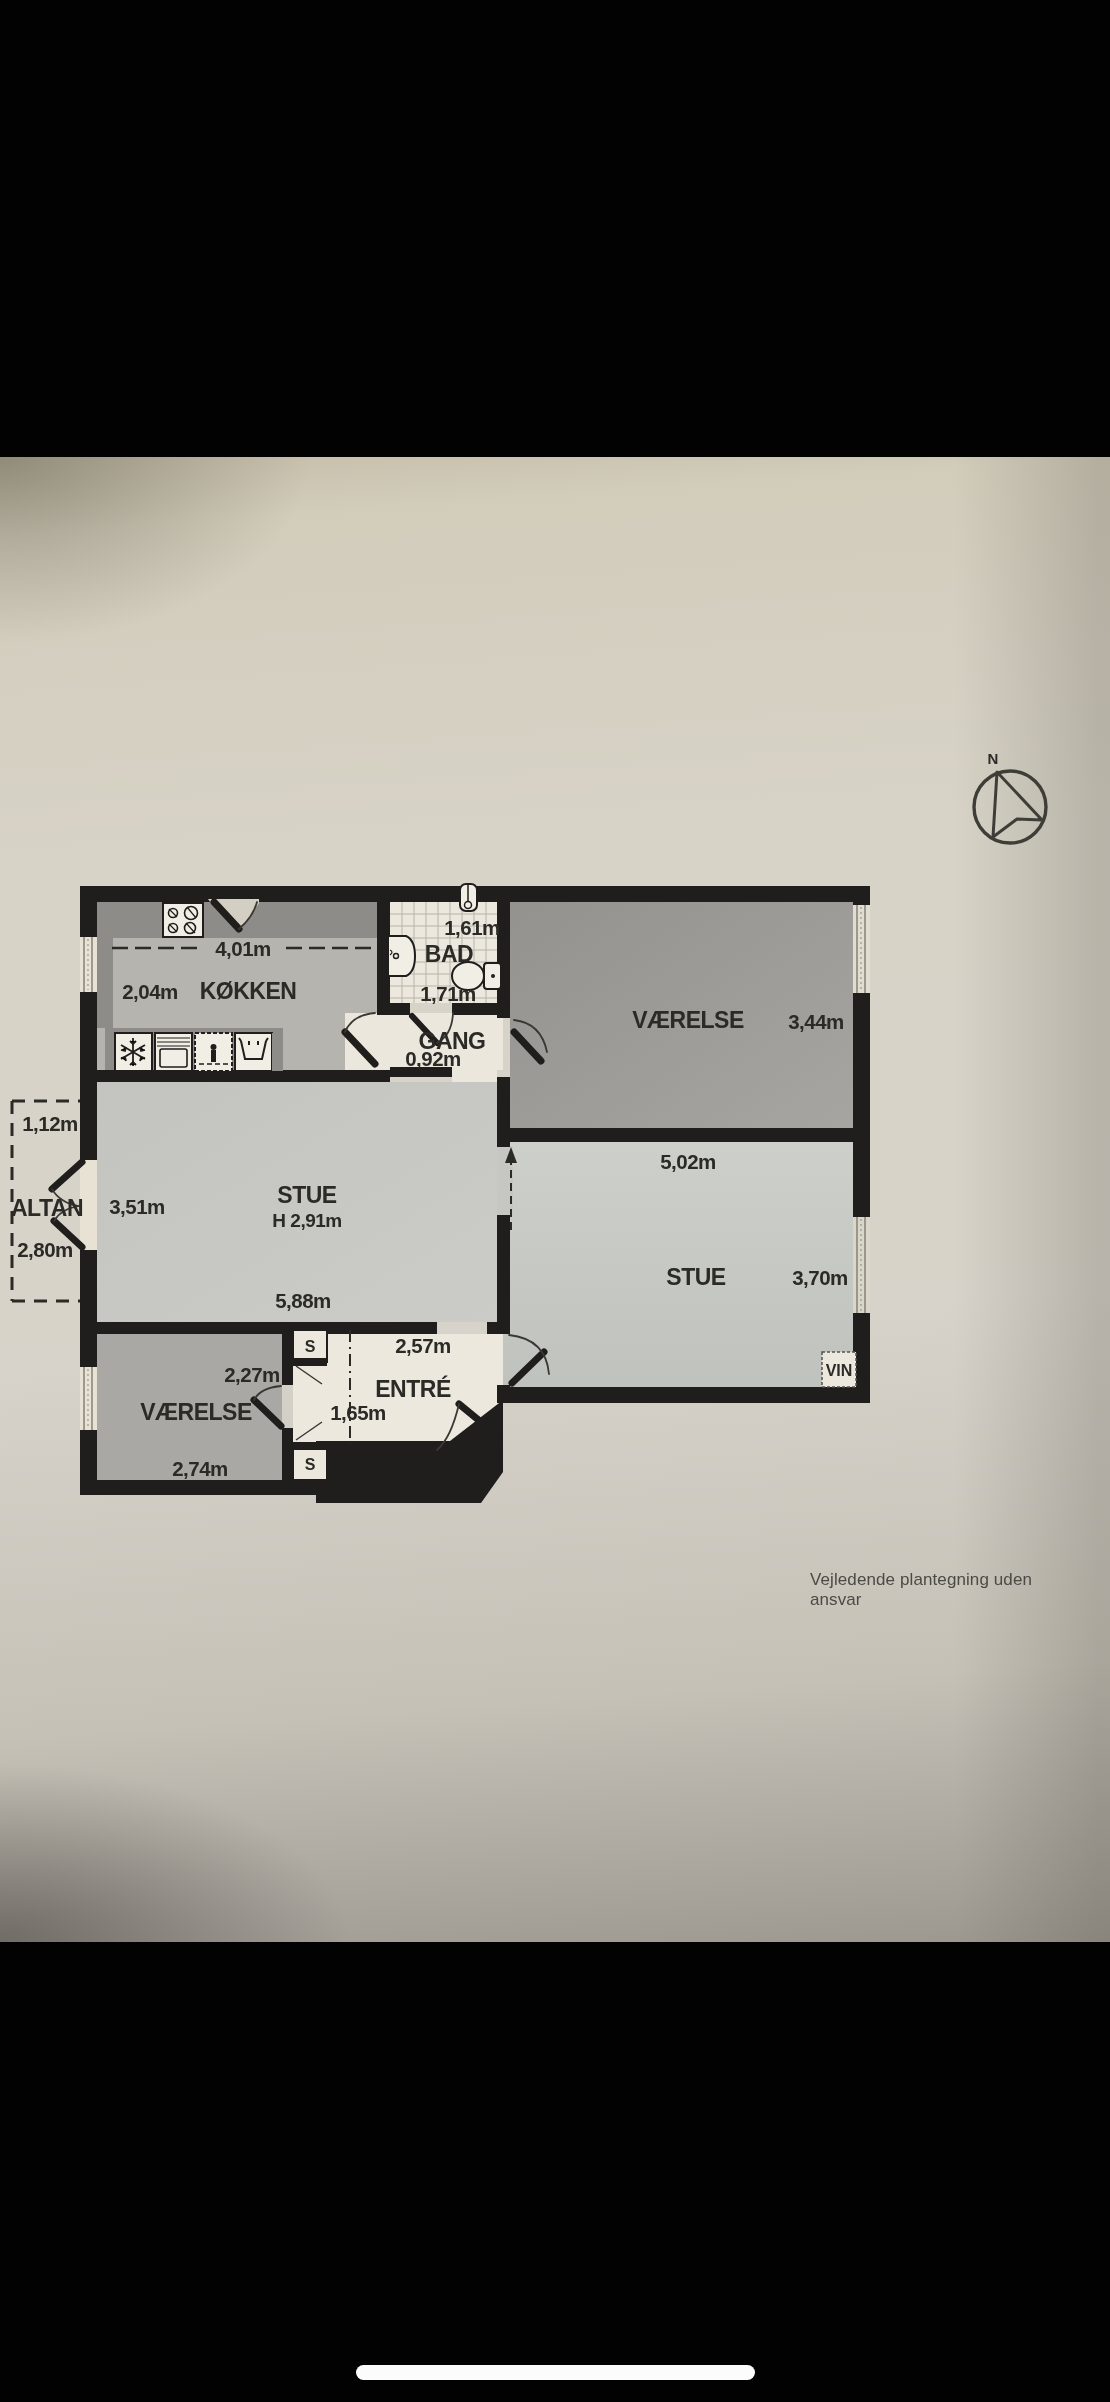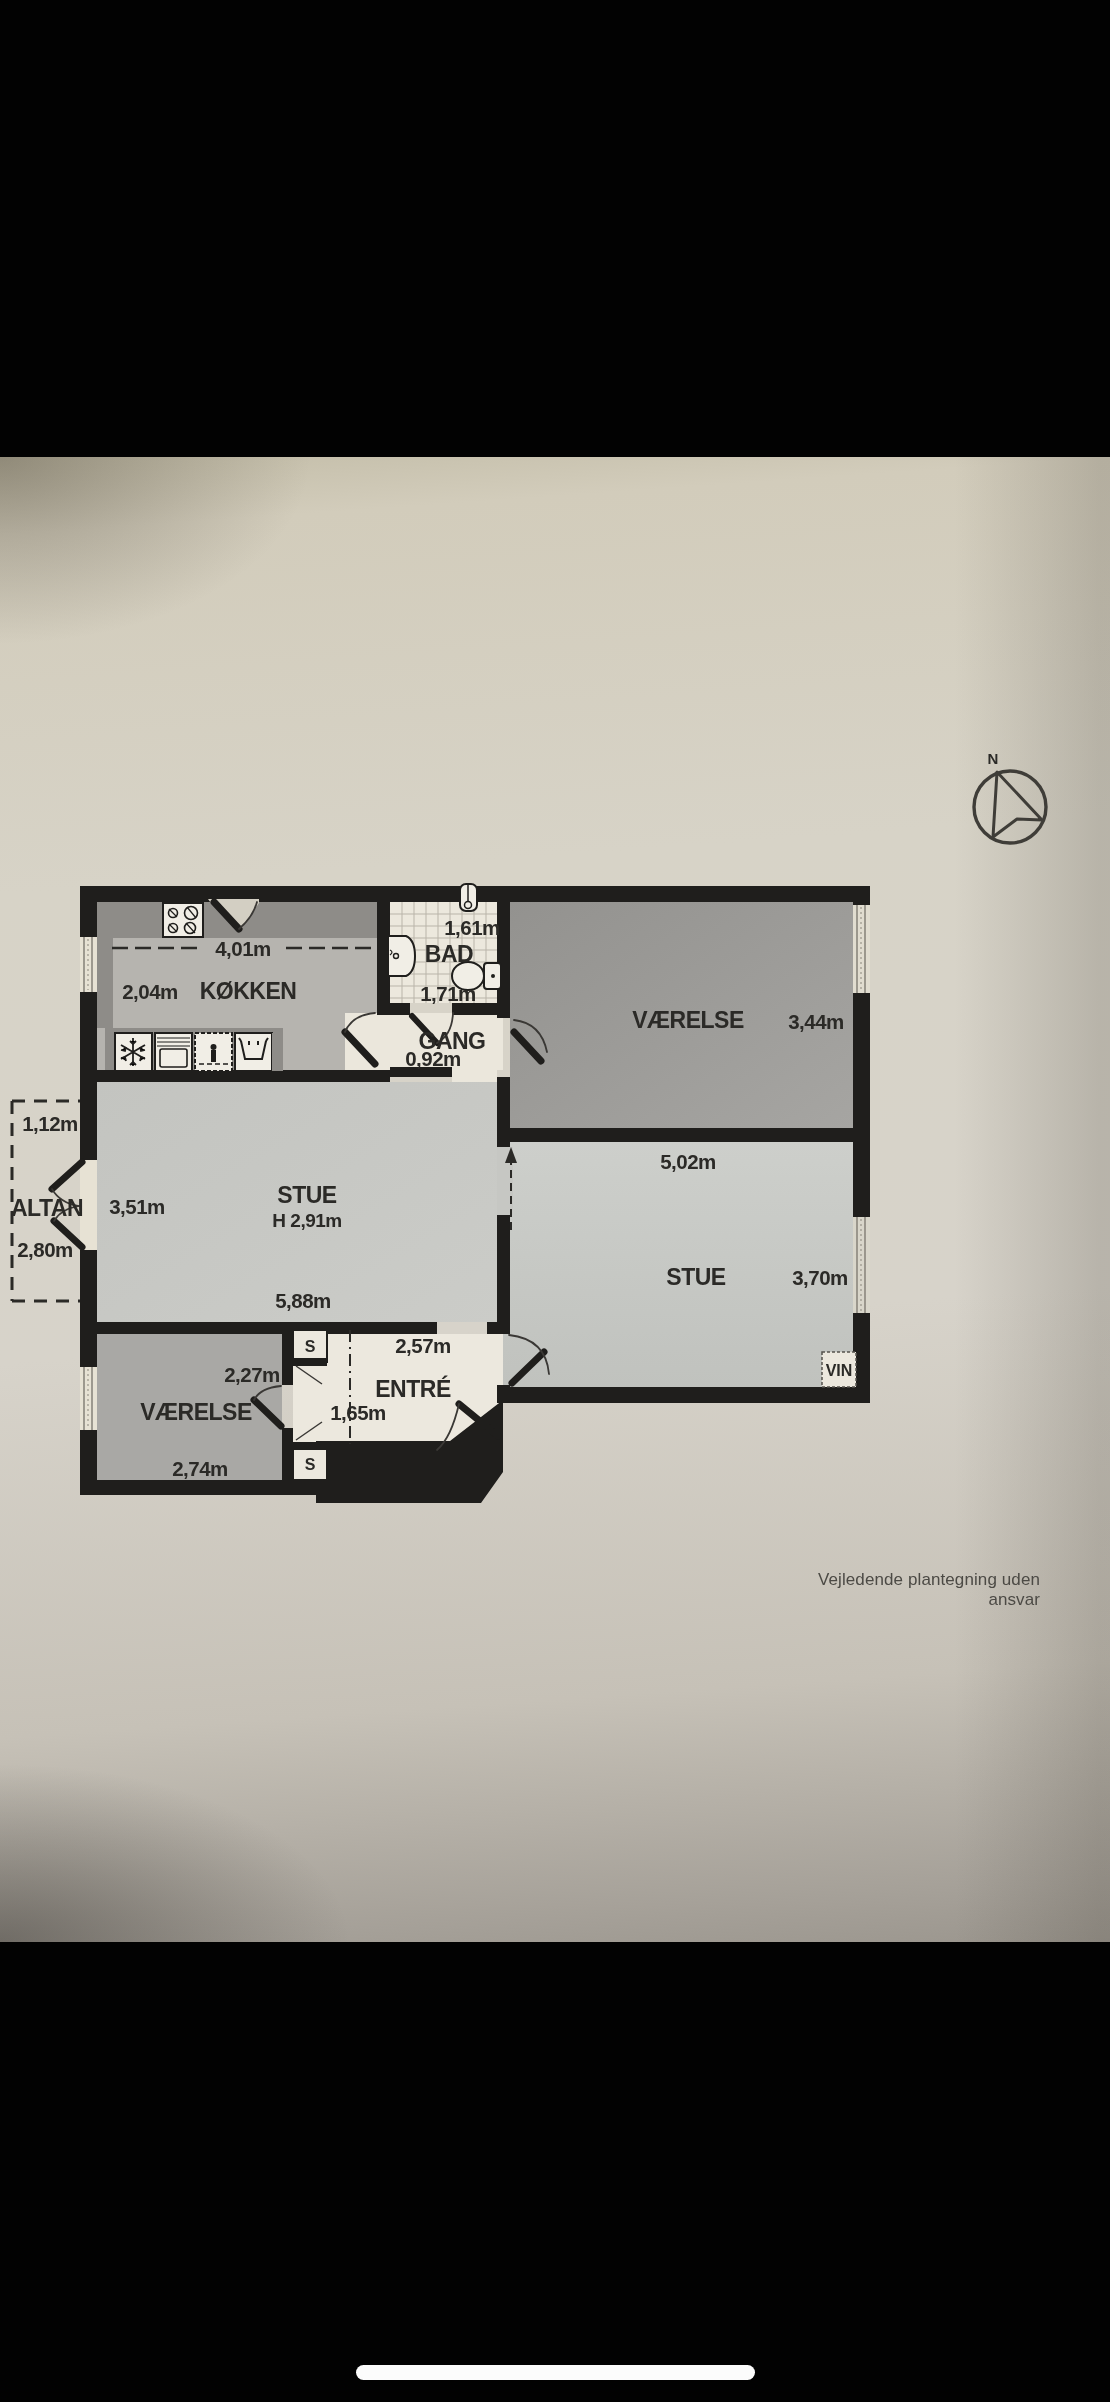--- a/index.html
+++ b/index.html
@@ -4,21 +4,21 @@
 <style>
   html,body{margin:0;padding:0;background:#000;}
   .screen{position:relative;width:1110px;height:2402px;background:#000;overflow:hidden;
           font-family:"Liberation Sans",sans-serif;}
   .photo{position:absolute;left:0;top:457px;width:1110px;height:1485px;
          background:linear-gradient(176deg,#c3bda8 0%,#d2ccbb 5%,#d7d3c7 28%,#d7d3ca 58%,#c6c1b7 82%,#a5a098 96%,#9b968e 100%);}
   .photo .vig-tl{position:absolute;inset:0;background:radial-gradient(ellipse 40% 18% at 0% 0%,rgba(62,56,44,.38),transparent 70%);}
   .photo .vig-r{position:absolute;inset:0;background:linear-gradient(90deg,transparent 86%,rgba(74,69,60,.22) 99%);}
   .photo .vig-bl{position:absolute;inset:0;background:radial-gradient(ellipse 42% 16% at 0% 100%,rgba(44,41,37,.45),transparent 75%);}
   .plan-svg{position:absolute;left:0;top:0;width:1110px;height:1485px;}
-  .footer-note{position:absolute;left:770px;top:1113px;width:270px;text-align:right;
+  .footer-note{position:absolute;left:810px;top:1113px;width:270px;text-align:left;
                font-size:17px;color:#4c4a45;letter-spacing:.1px;}
   .bar-top{position:absolute;left:0;top:0;width:1110px;height:457px;background:#020202;}
   .bar-bottom{position:absolute;left:0;top:1942px;width:1110px;height:460px;background:#020202;}
   .home-indicator{position:absolute;left:356px;top:2365px;width:399px;height:15px;border-radius:8px;background:#fcfcfc;}
   
   text{fill:#2b2a27;letter-spacing:-0.5px;}
   .rn{font-size:23px;font-weight:700;}
   .dm{font-size:20.5px;font-weight:700;}
   .sm{font-size:19px;font-weight:700;}
   .xs{font-size:16px;font-weight:700;letter-spacing:0;}

